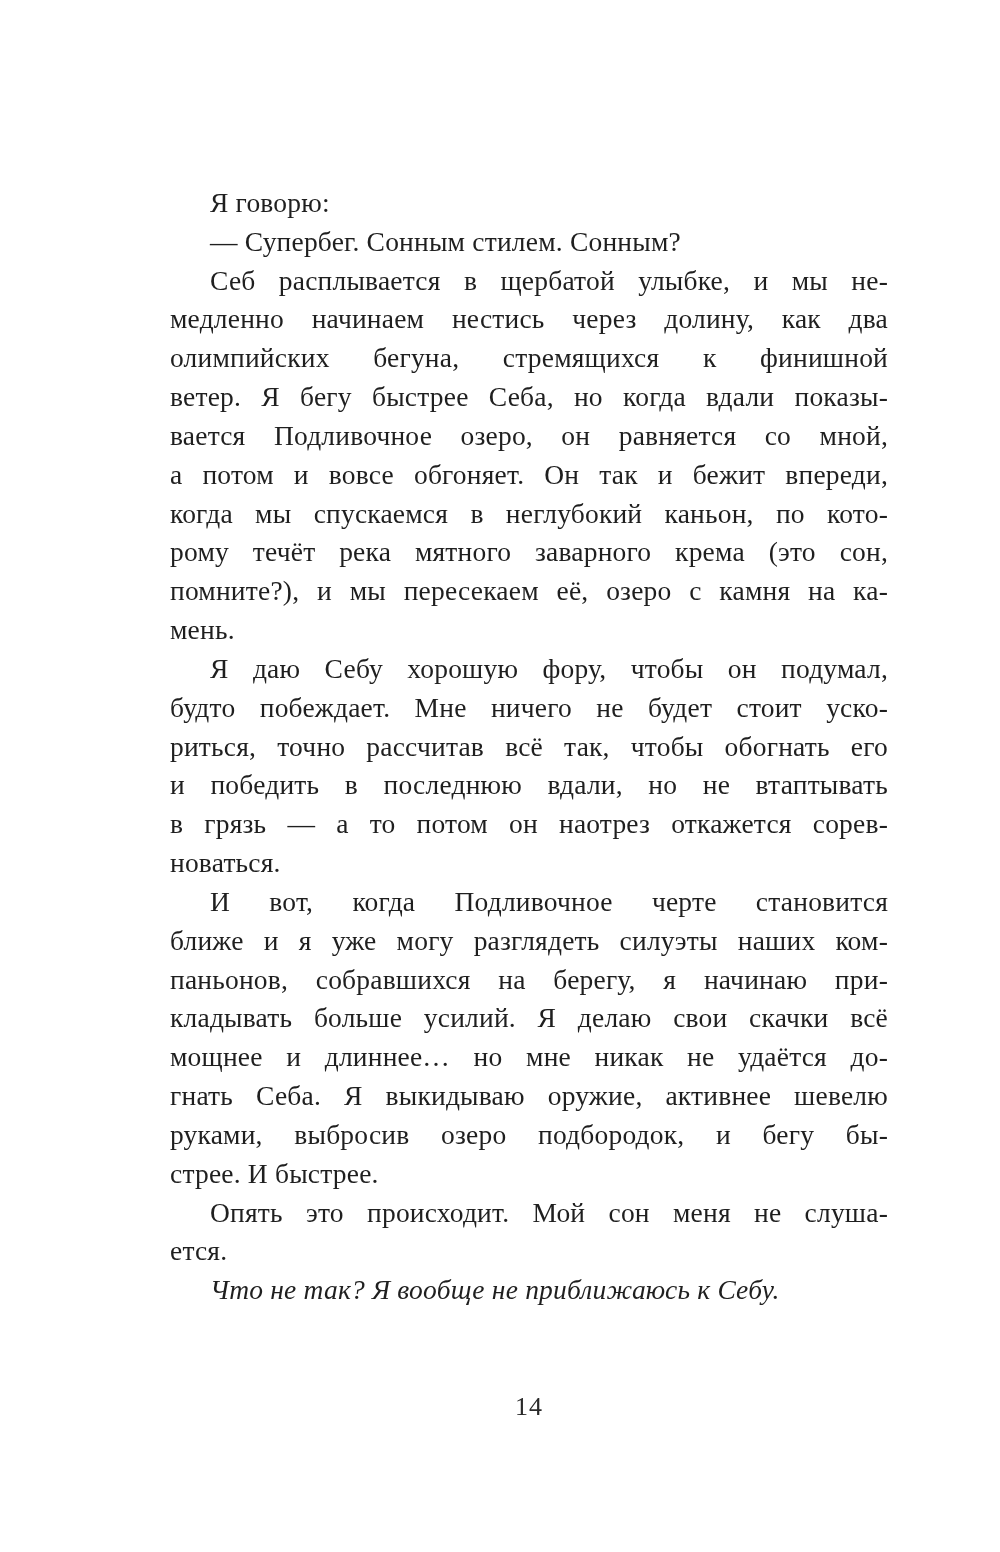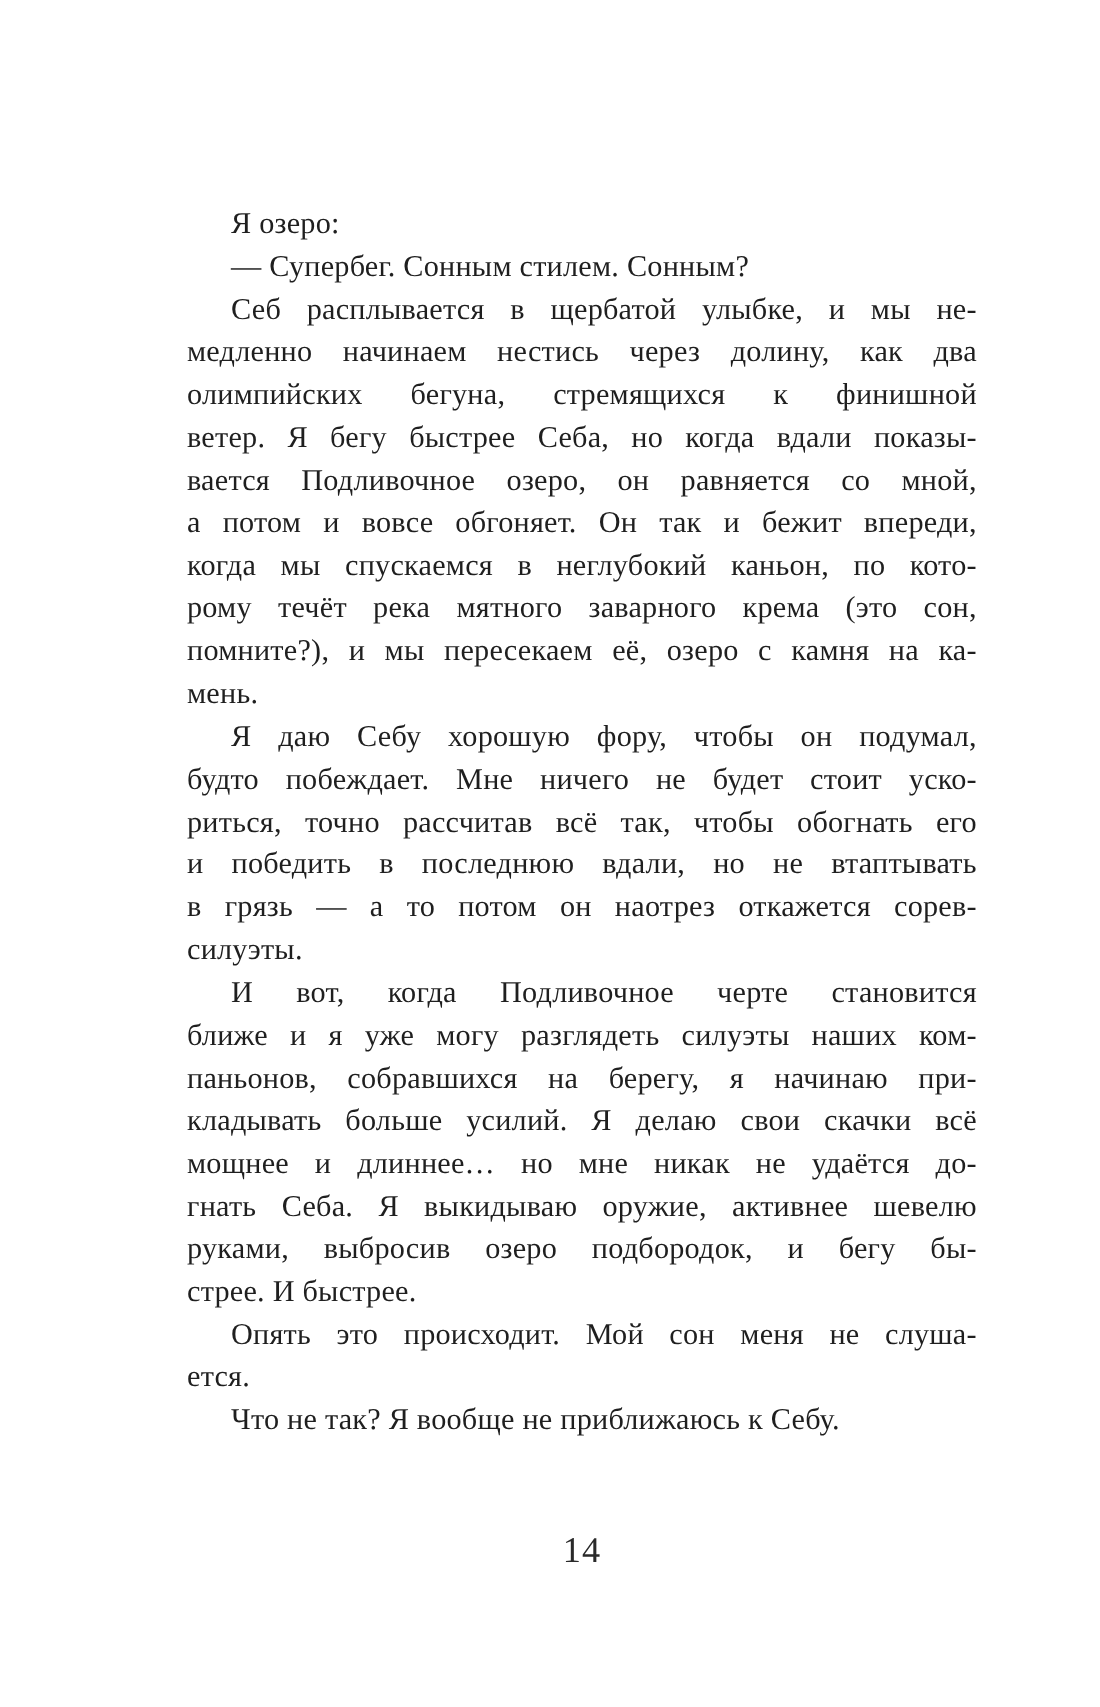--- a/index.html
+++ b/index.html
@@ -27,50 +27,51 @@
     color: #1f1f1f;
     font-size: 27.5px;
     line-height: 38.83px;
     letter-spacing: 0.2px;
   }
   .paragraph {
     margin: 0;
     padding: 0;
   }
   .paragraph.italic {
+    font-style: italic;
   }
   .line {
     text-align: justify;
     text-align-last: justify;
     white-space: normal;
   }
   .line.first {
     text-indent: 40px;
   }
   .line.last {
     text-align-last: left;
   }
   .page-number {
     position: absolute;
     left: 170px;
     top: 1392px;
     width: 718px;
     text-align: center;
     color: #2a2a2a;
-    font-size: 33px;
+    font-size: 26px;
     letter-spacing: 1px;
   }
 </style>
 </head>
 <body>
 
 <div class="book-page" style="background: rgb(255, 255, 255);">
   <div class="text-block" style="color: rgb(31, 31, 31);">
       <div class="paragraph">
-        <div class="line first last">Я озеро:</div>
+        <div class="line first last">Я говорю:</div>
       </div>
       <div class="paragraph">
         <div class="line first last">— Супербег. Сонным стилем. Сонным?</div>
       </div>
       <div class="paragraph">
         <div class="line first">Себ расплывается в щербатой улыбке, и мы не-</div>
         <div class="line">медленно начинаем нестись через долину, как два</div>
         <div class="line">олимпийских бегуна, стремящихся к финишной</div>
         <div class="line">ветер. Я бегу быстрее Себа, но когда вдали показы-</div>
         <div class="line">вается Подливочное озеро, он равняется со мной,</div>
@@ -79,21 +80,21 @@
         <div class="line">рому течёт река мятного заварного крема (это сон,</div>
         <div class="line">помните?), и мы пересекаем её, озеро с камня на ка-</div>
         <div class="line last">мень.</div>
       </div>
       <div class="paragraph">
         <div class="line first">Я даю Себу хорошую фору, чтобы он подумал,</div>
         <div class="line">будто побеждает. Мне ничего не будет стоит уско-</div>
         <div class="line">риться, точно рассчитав всё так, чтобы обогнать его</div>
         <div class="line">и победить в последнюю вдали, но не втаптывать</div>
         <div class="line">в грязь — а то потом он наотрез откажется сорев-</div>
-        <div class="line last">силуэты.</div>
+        <div class="line last">новаться.</div>
       </div>
       <div class="paragraph">
         <div class="line first">И вот, когда Подливочное черте становится</div>
         <div class="line">ближе и я уже могу разглядеть силуэты наших ком-</div>
         <div class="line">паньонов, собравшихся на берегу, я начинаю при-</div>
         <div class="line">кладывать больше усилий. Я делаю свои скачки всё</div>
         <div class="line">мощнее и длиннее… но мне никак не удаётся до-</div>
         <div class="line">гнать Себа. Я выкидываю оружие, активнее шевелю</div>
         <div class="line">руками, выбросив озеро подбородок, и бегу бы-</div>
         <div class="line last">стрее. И быстрее.</div>

